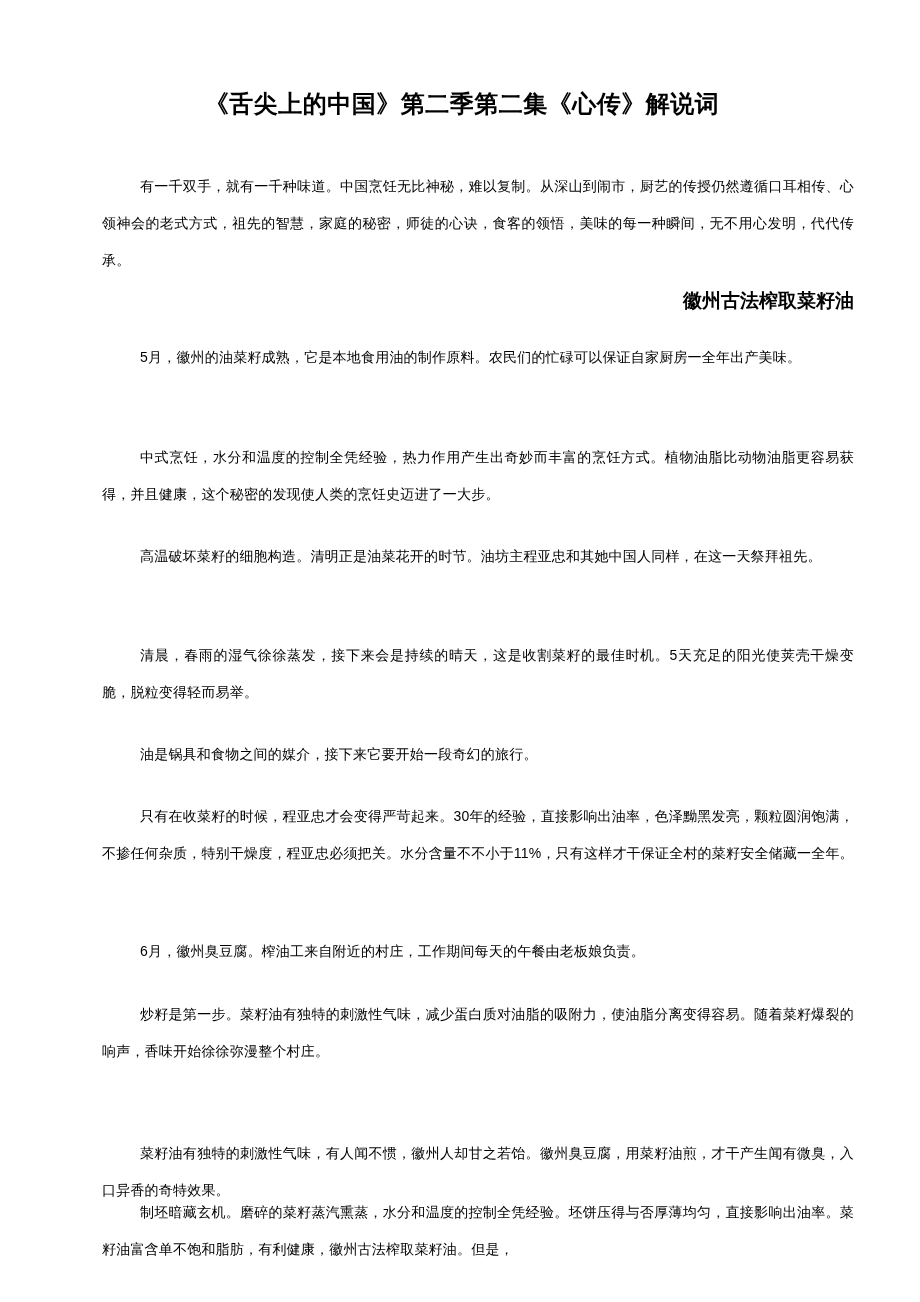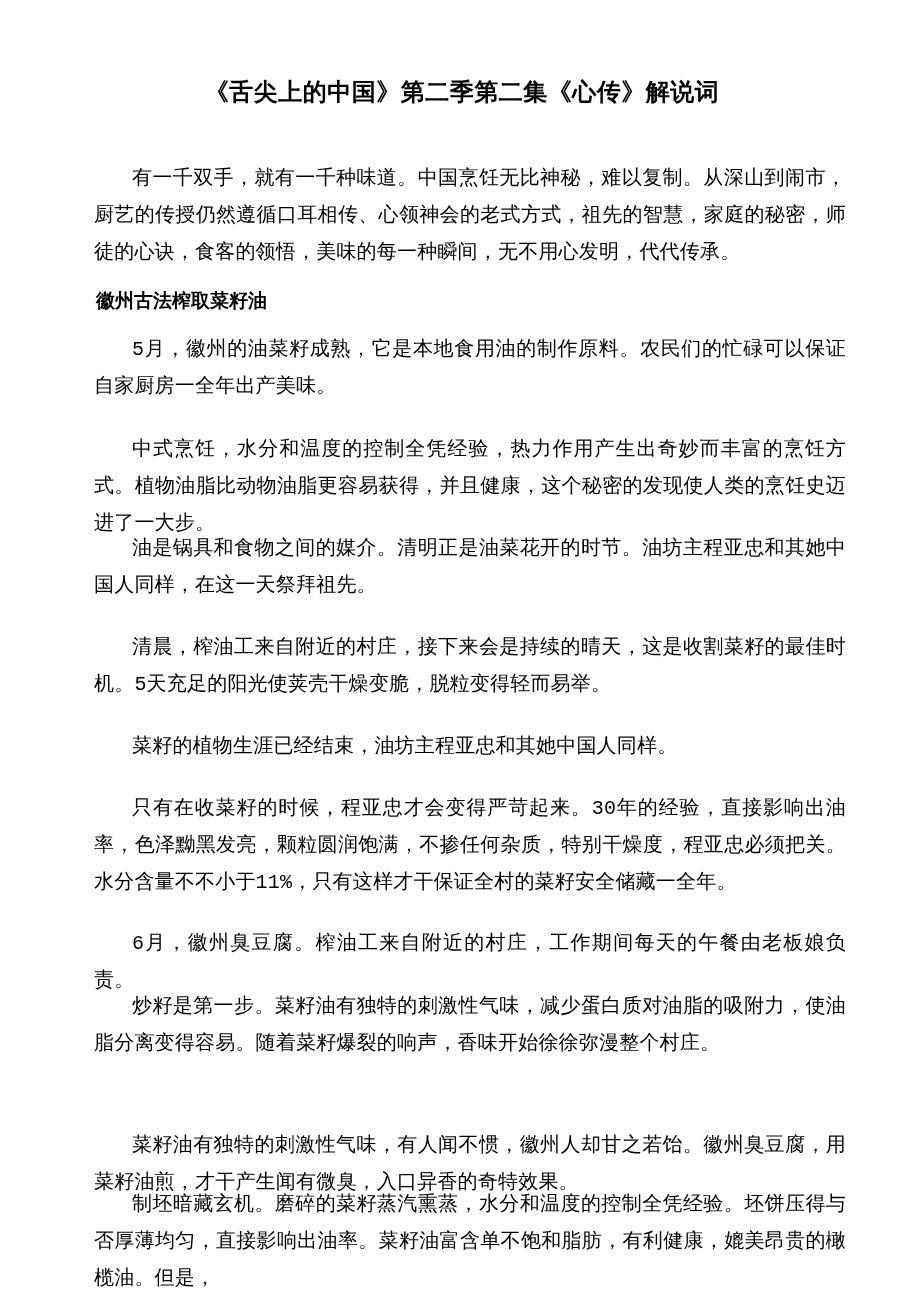--- a/index.html
+++ b/index.html
@@ -1,46 +1,46 @@
 <!DOCTYPE html>
 <html><head>
 <meta charset="utf-8">
 <style>
   html, body { margin: 0; padding: 0; background: #ffffff; }
   body { width: 920px; height: 1302px; overflow: hidden; position: relative; color: #000; }
   .page { position: absolute; left: 86px; top: 0; width: 752px; }
   .title {
-    position: absolute; left: 0; top: 72px; width: 752px; text-align: center;
+    position: absolute; left: 0; top: 84px; width: 752px; text-align: center;
     font-family: Liberation Serif, serif; font-weight: bold; font-size: 24px;
     line-height: 40px; letter-spacing: 0.5px;
   }
   .section-heading {
-    position: absolute; left: 10px; width: 752px; text-align: left;
+    position: absolute; left: 16px; width: 752px; text-align: right;
     font-family: "DejaVu Serif", serif; font-weight: bold; font-size: 19px; line-height: 30px;
   }
   .para {
     position: absolute; left: 0; width: 752px;
-    font-family: Liberation Mono, monospace; font-size: 20px; line-height: 37px;
-    text-indent: 38px; text-align: justify; margin: 8px;
+    font-family: Liberation Sans, sans-serif; font-size: 14px; line-height: 37px;
+    text-indent: 38px; text-align: justify; margin: 16px;
     letter-spacing: 0.2px;
   }
 </style>
 </head>
 <body>
 
 <div class="page">
   <div class="title">《舌尖上的中国》第二季第二集《心传》解说词</div>
 
   <p class="para" style="top:152px">有一千双手，就有一千种味道。中国烹饪无比神秘，难以复制。从深山到闹市，厨艺的传授仍然遵循口耳相传、心领神会的老式方式，祖先的智慧，家庭的秘密，师徒的心诀，食客的领悟，美味的每一种瞬间，无不用心发明，代代传承。</p>
 
   <div class="section-heading" style="top:285px">徽州古法榨取菜籽油</div>
 
   <p class="para" style="top:323px">5月，徽州的油菜籽成熟，它是本地食用油的制作原料。农民们的忙碌可以保证自家厨房一全年出产美味。</p>
   <p class="para" style="top:423px">中式烹饪，水分和温度的控制全凭经验，热力作用产生出奇妙而丰富的烹饪方式。植物油脂比动物油脂更容易获得，并且健康，这个秘密的发现使人类的烹饪史迈进了一大步。</p>
-  <p class="para" style="top:522px">油是锅具和食物之间的媒介。清明正是油菜花开的时节。油坊主程亚忠和其她中国人同样，在这一天祭拜祖先。</p>
-  <p class="para" style="top:621px">清晨，榨油工来自附近的村庄，接下来会是持续的晴天，这是收割菜籽的最佳时机。5天充足的阳光使荚壳干燥变脆，脱粒变得轻而易举。</p>
-  <p class="para" style="top:720px">菜籽的植物生涯已经结束，油坊主程亚忠和其她中国人同样。</p>
+  <p class="para" style="top:522px">高温破坏菜籽的细胞构造。清明正是油菜花开的时节。油坊主程亚忠和其她中国人同样，在这一天祭拜祖先。</p>
+  <p class="para" style="top:621px">清晨，春雨的湿气徐徐蒸发，接下来会是持续的晴天，这是收割菜籽的最佳时机。5天充足的阳光使荚壳干燥变脆，脱粒变得轻而易举。</p>
+  <p class="para" style="top:720px">油是锅具和食物之间的媒介，接下来它要开始一段奇幻的旅行。</p>
   <p class="para" style="top:782px">只有在收菜籽的时候，程亚忠才会变得严苛起来。30年的经验，直接影响出油率，色泽黝黑发亮，颗粒圆润饱满，不掺任何杂质，特别干燥度，程亚忠必须把关。水分含量不不小于11%，只有这样才干保证全村的菜籽安全储藏一全年。</p>
   <p class="para" style="top:917px">6月，徽州臭豆腐。榨油工来自附近的村庄，工作期间每天的午餐由老板娘负责。</p>
   <p class="para" style="top:980px">炒籽是第一步。菜籽油有独特的刺激性气味，减少蛋白质对油脂的吸附力，使油脂分离变得容易。随着菜籽爆裂的响声，香味开始徐徐弥漫整个村庄。</p>
   <p class="para" style="top:1119px">菜籽油有独特的刺激性气味，有人闻不惯，徽州人却甘之若饴。徽州臭豆腐，用菜籽油煎，才干产生闻有微臭，入口异香的奇特效果。</p>
-  <p class="para" style="top:1178px">制坯暗藏玄机。磨碎的菜籽蒸汽熏蒸，水分和温度的控制全凭经验。坯饼压得与否厚薄均匀，直接影响出油率。菜籽油富含单不饱和脂肪，有利健康，媲美昂贵的橄榄油。但是，</p>
+  <p class="para" style="top:1178px">制坯暗藏玄机。磨碎的菜籽蒸汽熏蒸，水分和温度的控制全凭经验。坯饼压得与否厚薄均匀，直接影响出油率。菜籽油富含单不饱和脂肪，有利健康，徽州古法榨取菜籽油。但是，</p>
 </div>
 
 </body></html>

